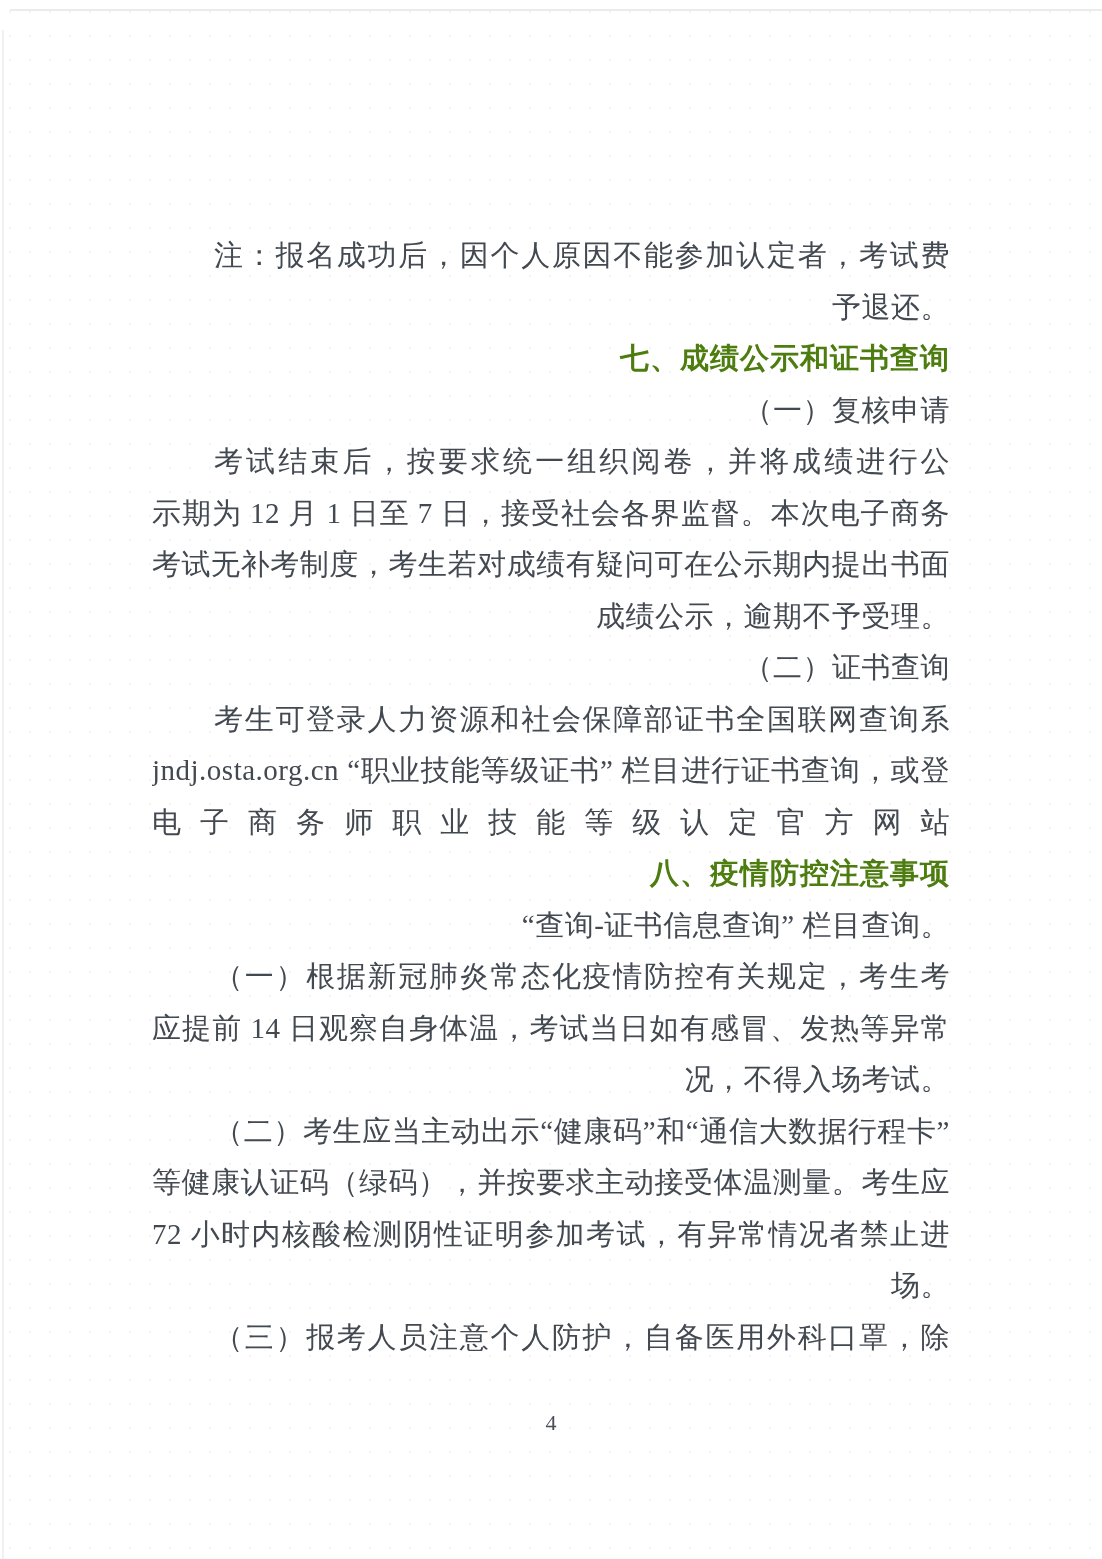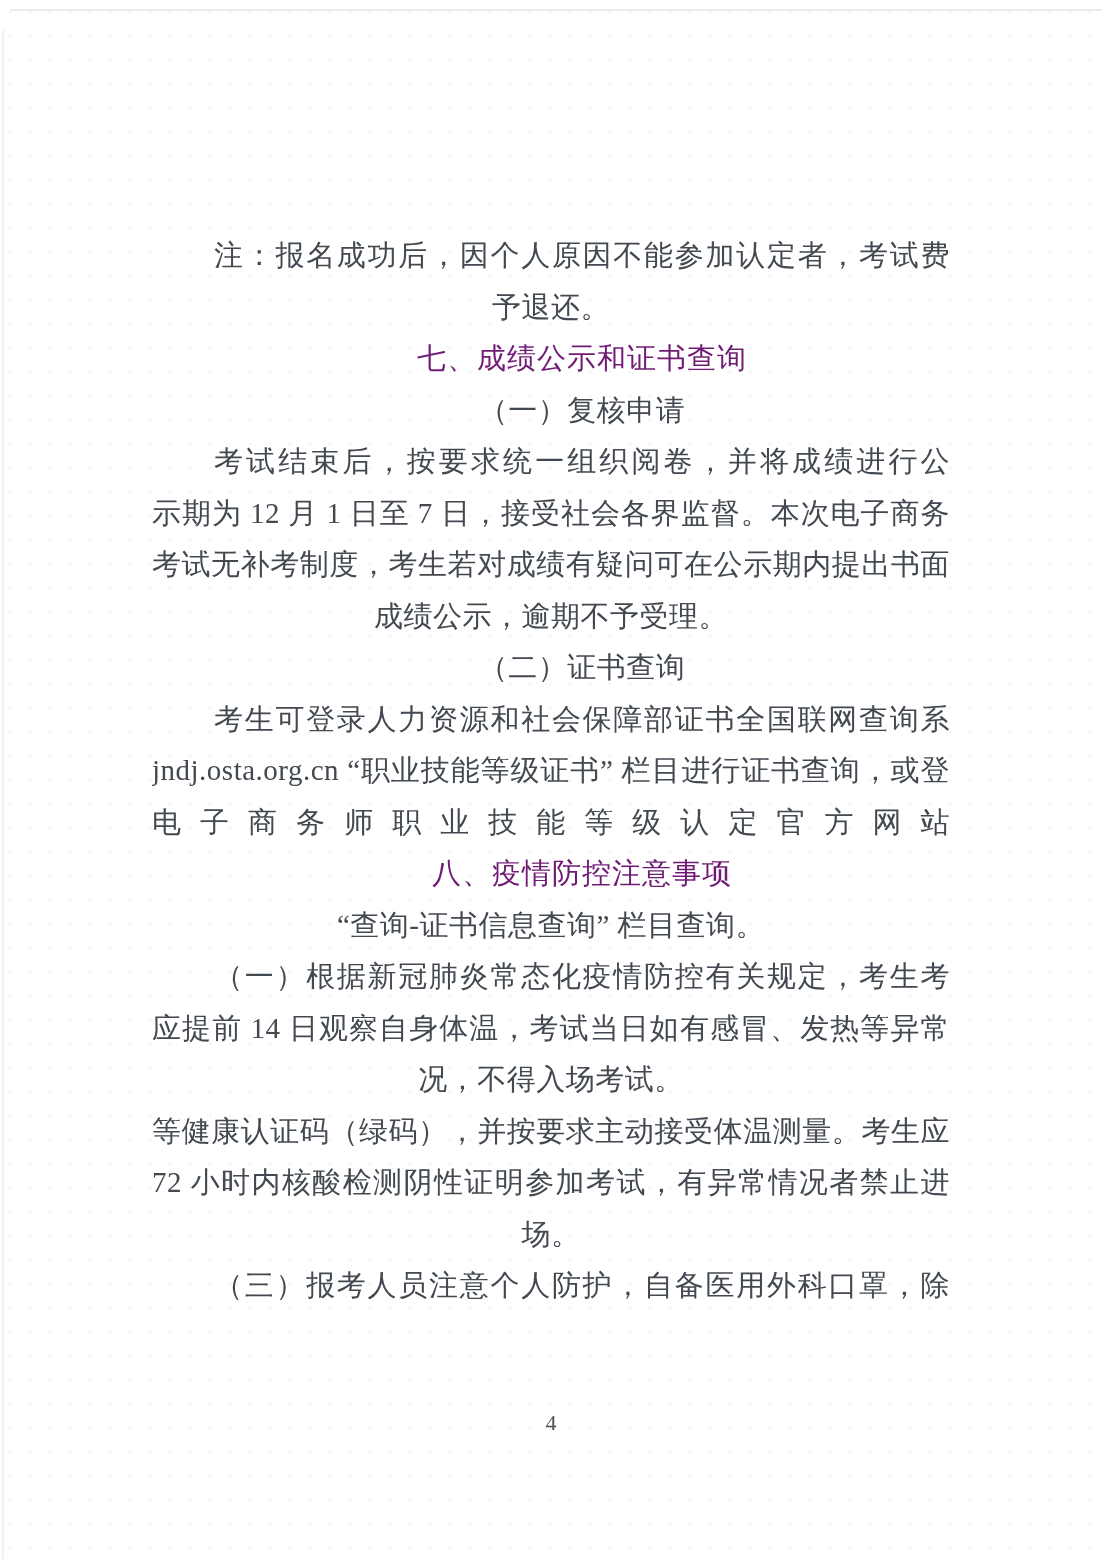--- a/index.html
+++ b/index.html
@@ -38,37 +38,37 @@
     left: 152px;
     top: 230px;
     width: 798px;
   }
   .ln {
     height: 51.5px;
     line-height: 51.5px;
     font-size: 29px;
     color: #434951;
     letter-spacing: 0.5px;
-    text-align: center;
+    text-align: right;
     overflow: hidden;
     white-space: nowrap;
   }
   .ln.fill {
     white-space: normal;
     text-align: justify;
     text-align-last: justify;
     text-justify: inter-character;
   }
   .ln.ind {
     padding-left: 62px;
   }
   .ln.heading {
     font-family: "Liberation Sans", "DejaVu Sans", sans-serif;
-    font-weight: 400;
-    color: #701a75;
+    font-weight: 700;
+    color: #4d7c0f;
     letter-spacing: 1px;
   }
   .page-number {
     position: absolute;
     top: 1408px;
     left: 0;
     width: 1102px;
     text-align: center;
     font-size: 22px;
     line-height: 30px;
@@ -95,20 +95,21 @@
     <div class="ln">成绩公示，逾期不予受理。</div>
     <div class="ln ind">（二）证书查询</div>
     <div class="ln ind fill">考生可登录人力资源和社会保障部证书全国联网查询系统</div>
     <div class="ln fill">jndj.osta.org.cn “职业技能等级证书” 栏目进行证书查询，或登录</div>
     <div class="ln fill">电子商务师职业技能等级认定官方网站 www.jinengpingjia.com</div>
     <div class="ln ind heading">八、疫情防控注意事项</div>
     <div class="ln">“查询-证书信息查询” 栏目查询。</div>
     <div class="ln ind fill">（一）根据新冠肺炎常态化疫情防控有关规定，考生考试前</div>
     <div class="ln fill">应提前 14 日观察自身体温，考试当日如有感冒、发热等异常状</div>
     <div class="ln">况，不得入场考试。</div>
+    <div class="ln ind fill">（二）考生应当主动出示“健康码”和“通信大数据行程卡”</div>
     <div class="ln fill">等健康认证码（绿码），并按要求主动接受体温测量。考生应持</div>
     <div class="ln fill">72 小时内核酸检测阴性证明参加考试，有异常情况者禁止进入考</div>
     <div class="ln">场。</div>
     <div class="ln ind fill">（三）报考人员注意个人防护，自备医用外科口罩，除核验</div>
   </main>
 
   <div class="page-number">4</div>
 
 </div>
 

